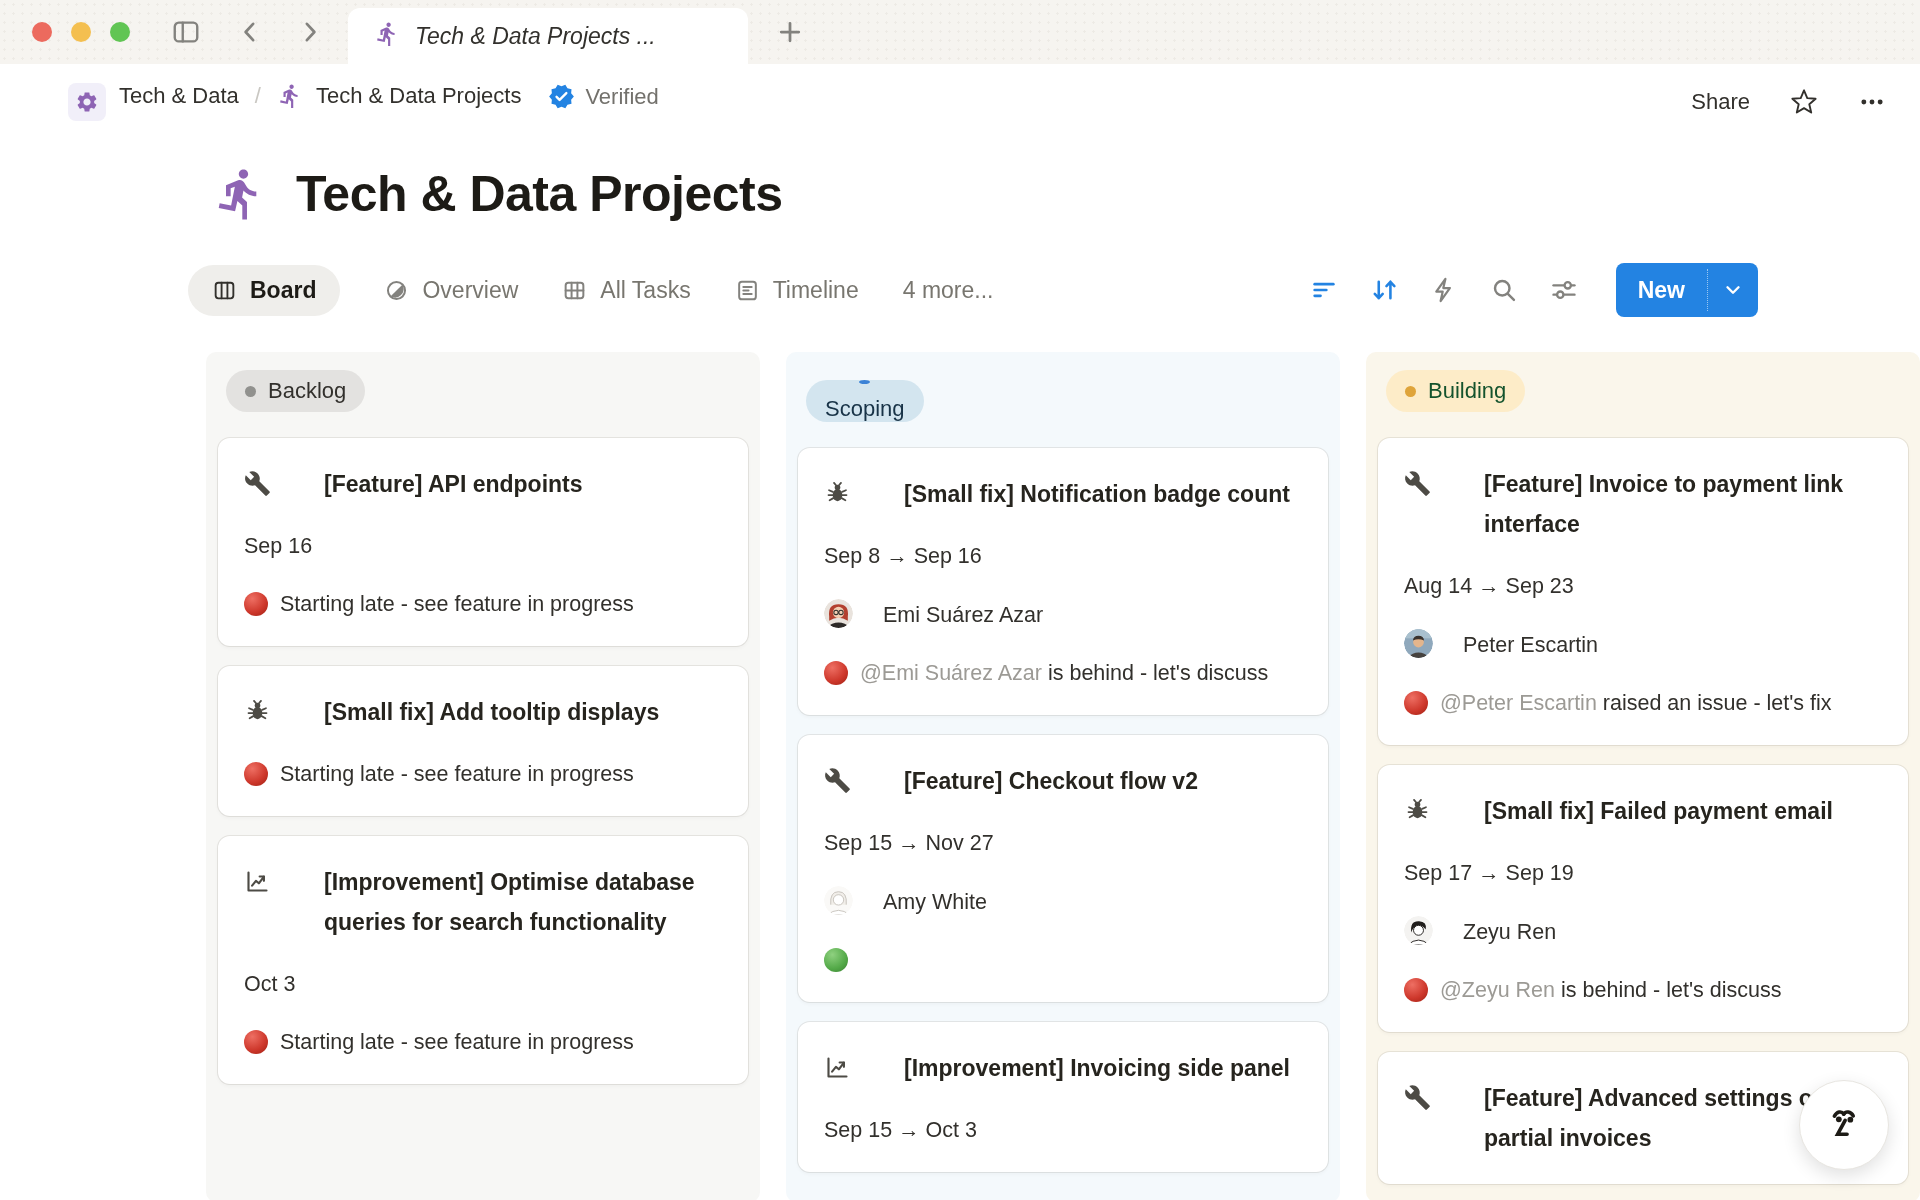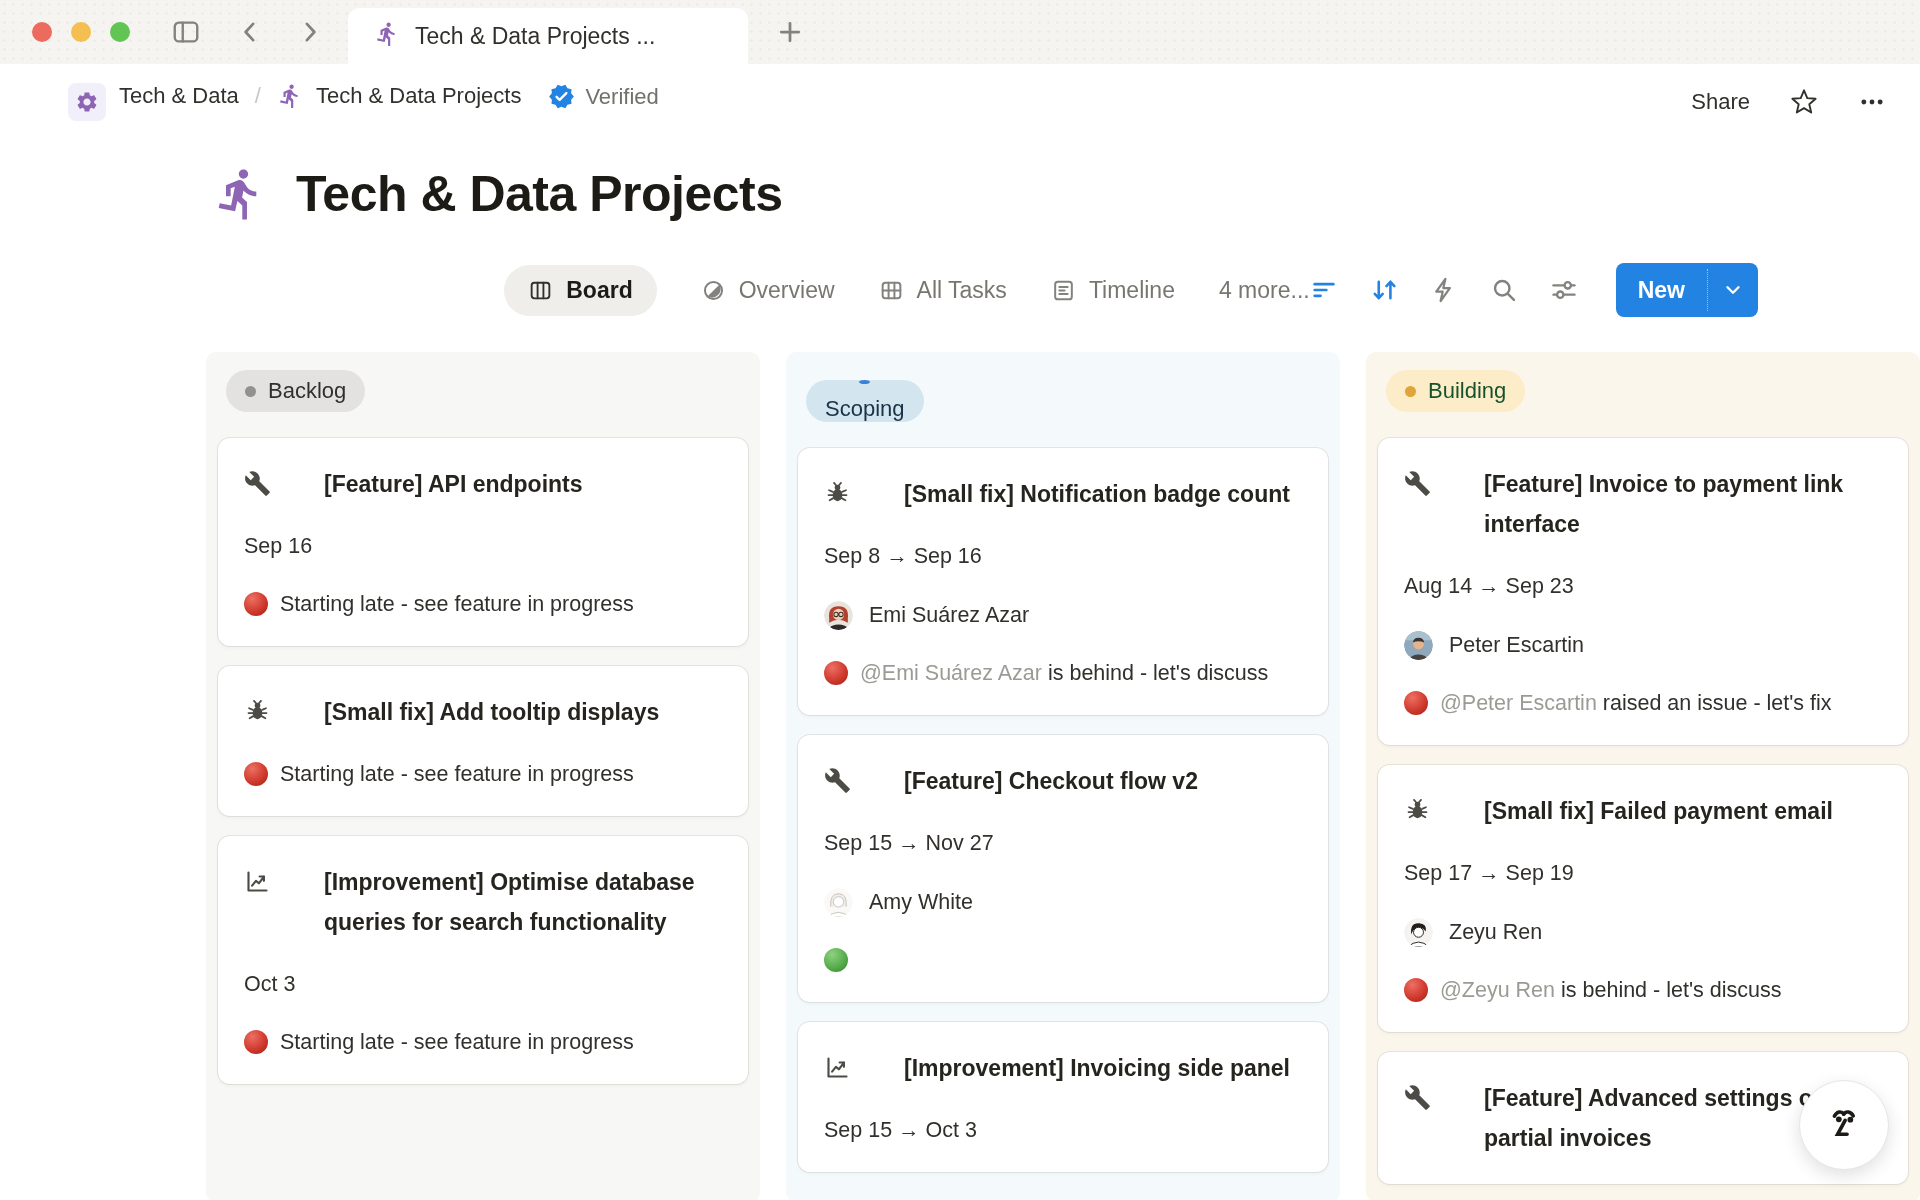--- a/index.html
+++ b/index.html
@@ -15,21 +15,21 @@
     background-size:9px 9px;
   }
   .traffic{ position:absolute; left:32px; top:22px; display:flex; gap:19px; }
   .light{ width:20px; height:20px; border-radius:50%; }
   .light.red{ background:#EC6A5E; } .light.yellow{ background:#F4BF50; } .light.green{ background:#61C554; }
   .chrome-btn{ position:absolute; top:14px; width:36px; height:36px; display:flex; align-items:center; justify-content:center; background:none; border:none; cursor:pointer; }
   .chrome-btn svg{ width:30px; height:30px; }
   .browser-tab{
     position:absolute; left:348px; top:8px; width:400px; height:56px;
     background:#ffffff; border-radius:12px 12px 0 0;
-    display:flex; align-items:center; gap:15px; padding:0 26px;
+    display:flex; align-items:center; gap:15px; padding:0 26px;font-style:italic;
   }
   .browser-tab .tab-label{ font-size:23px; color:#32302C; white-space:nowrap; }
   .browser-tab svg{ width:26px; height:26px; }
   
   .topbar{ height:76px; background:#fff; display:flex; align-items:center; justify-content:space-between; padding:0 34px 0 30px; }
   .crumbs{ display:flex; align-items:flex-start; gap:13px; font-size:22px;margin-left:38px; }
   .gear-badge{ width:38px; height:38px; border-radius:8px; background:#F1EFF9; display:flex; align-items:center; justify-content:center; }
   .gear-badge svg{ width:24px; height:24px; }
   .crumb-sep{ color:#C9C7C2; font-size:22px; padding:0 3px; }
   .crumb-ico svg{ width:26px; height:26px; display:block; }
@@ -38,21 +38,21 @@
   .verified span{ color:#73716C; font-size:22px; }
   .top-actions{ display:flex; align-items:center; gap:40px; }
   .share{ font-size:22px; color:#32302C; background:none; border:none; cursor:pointer; }
   .icon-btn{ background:none; border:none; cursor:pointer; display:flex; align-items:center; }
   .icon-btn svg{ width:28px; height:28px; }
   
   .page-head{ margin:16px 0 0 212px; display:flex; align-items:center; gap:28px; height:76px; }
   .page-head .big-ico svg{ width:56px; height:56px; display:block; }
   h1{ font-size:50px; font-weight:800; letter-spacing:-0.5px; color:#1D1B16; }
   
-  .view-row{ margin:30px 162px 0 188px; display:flex; align-items:center; justify-content:flex-end; height:56px; }
+  .view-row{ margin:30px 162px 0 188px; display:flex; align-items:center; justify-content:space-between; height:56px; }
   .view-tabs{ display:flex; align-items:center; gap:44px; }
   .vtab{ display:flex; align-items:center; gap:13px; font-size:23px; color:#78766F; background:none; border:none; cursor:pointer; }
   .vtab svg{ width:25px; height:25px; }
   .vtab.active{ background:#EFEEEB; border-radius:28px; padding:12px 24px; color:#1D1B16; font-weight:700; }
   .view-tools{ display:flex; align-items:center; gap:32px; }
   .tool-btn{ background:none; border:none; cursor:pointer; display:flex; }
   .tool-btn svg{ width:28px; height:28px; }
   .new-btn{ display:flex; align-items:stretch; background:#2383E2; border:none; border-radius:8px; height:54px; cursor:pointer; margin-left:6px; }
   .new-btn .new-label{ color:#fff; font-size:23px; font-weight:700; display:flex; align-items:center; padding:0 22px; }
   .new-btn .divider{ width:0; border-left:1.5px dotted rgba(255,255,255,0.55); margin:6px 0; }
@@ -64,21 +64,21 @@
   .col-pill{ display:inline-flex; align-items:center; gap:12px; height:42px; padding:0 19px; border-radius:21px; font-size:22px; margin:0 0 26px 8px; cursor:pointer; }
   .pill-dot{ width:11px; height:11px; border-radius:50%; display:inline-block; }
   .cards{ display:flex; flex-direction:column; gap:20px; }
   .card{ background:#fff; border-radius:12px; padding:26px;
          box-shadow:0 0 0 1px rgba(64,56,38,0.10), 0 2px 4px rgba(0,0,0,0.04); cursor:pointer; }
   .card-title{ display:flex; gap:17px; }
   .card-title .t-ico{ flex:0 0 27px; padding-top:6px; }
   .card-title .t-ico svg{ width:27px; height:27px; display:block; }
   .card-title .t-text{ font-size:23px; font-weight:600; line-height:40px; color:#26241E;margin-left:36px; }
   .card-line{ margin-top:26px; font-size:21.5px; line-height:32px; color:#32302C; }
-  .assignee{ display:flex; align-items:center; gap:16px;margin-top:27px; }
+  .assignee{ display:flex; gap:30px;margin-top:27px; }
   .avatar{ width:29px; height:29px; border-radius:50%; display:block; }
   .status-dot{ width:24px; height:24px; border-radius:50%; display:inline-block; vertical-align:-5px; margin-right:12px; }
   .status-dot.red{ background:radial-gradient(circle at 35% 28%, #EE6F63, #CE382C 58%, #9E1F12); }
   .status-dot.green{ background:radial-gradient(circle at 35% 28%, #8FD180, #53A948 60%, #3A7F31); }
   .mention{ color:#9C9A95; }
   
   .ai-fab{ position:absolute; left:1799px; top:1080px; width:90px; height:90px; border-radius:50%;
            background:#fff; border:1px solid #E8E6E1; box-shadow:0 6px 18px rgba(0,0,0,0.12);
            display:flex; align-items:center; justify-content:center; cursor:pointer; }
   .ai-fab svg{ width:46px; height:46px; }

